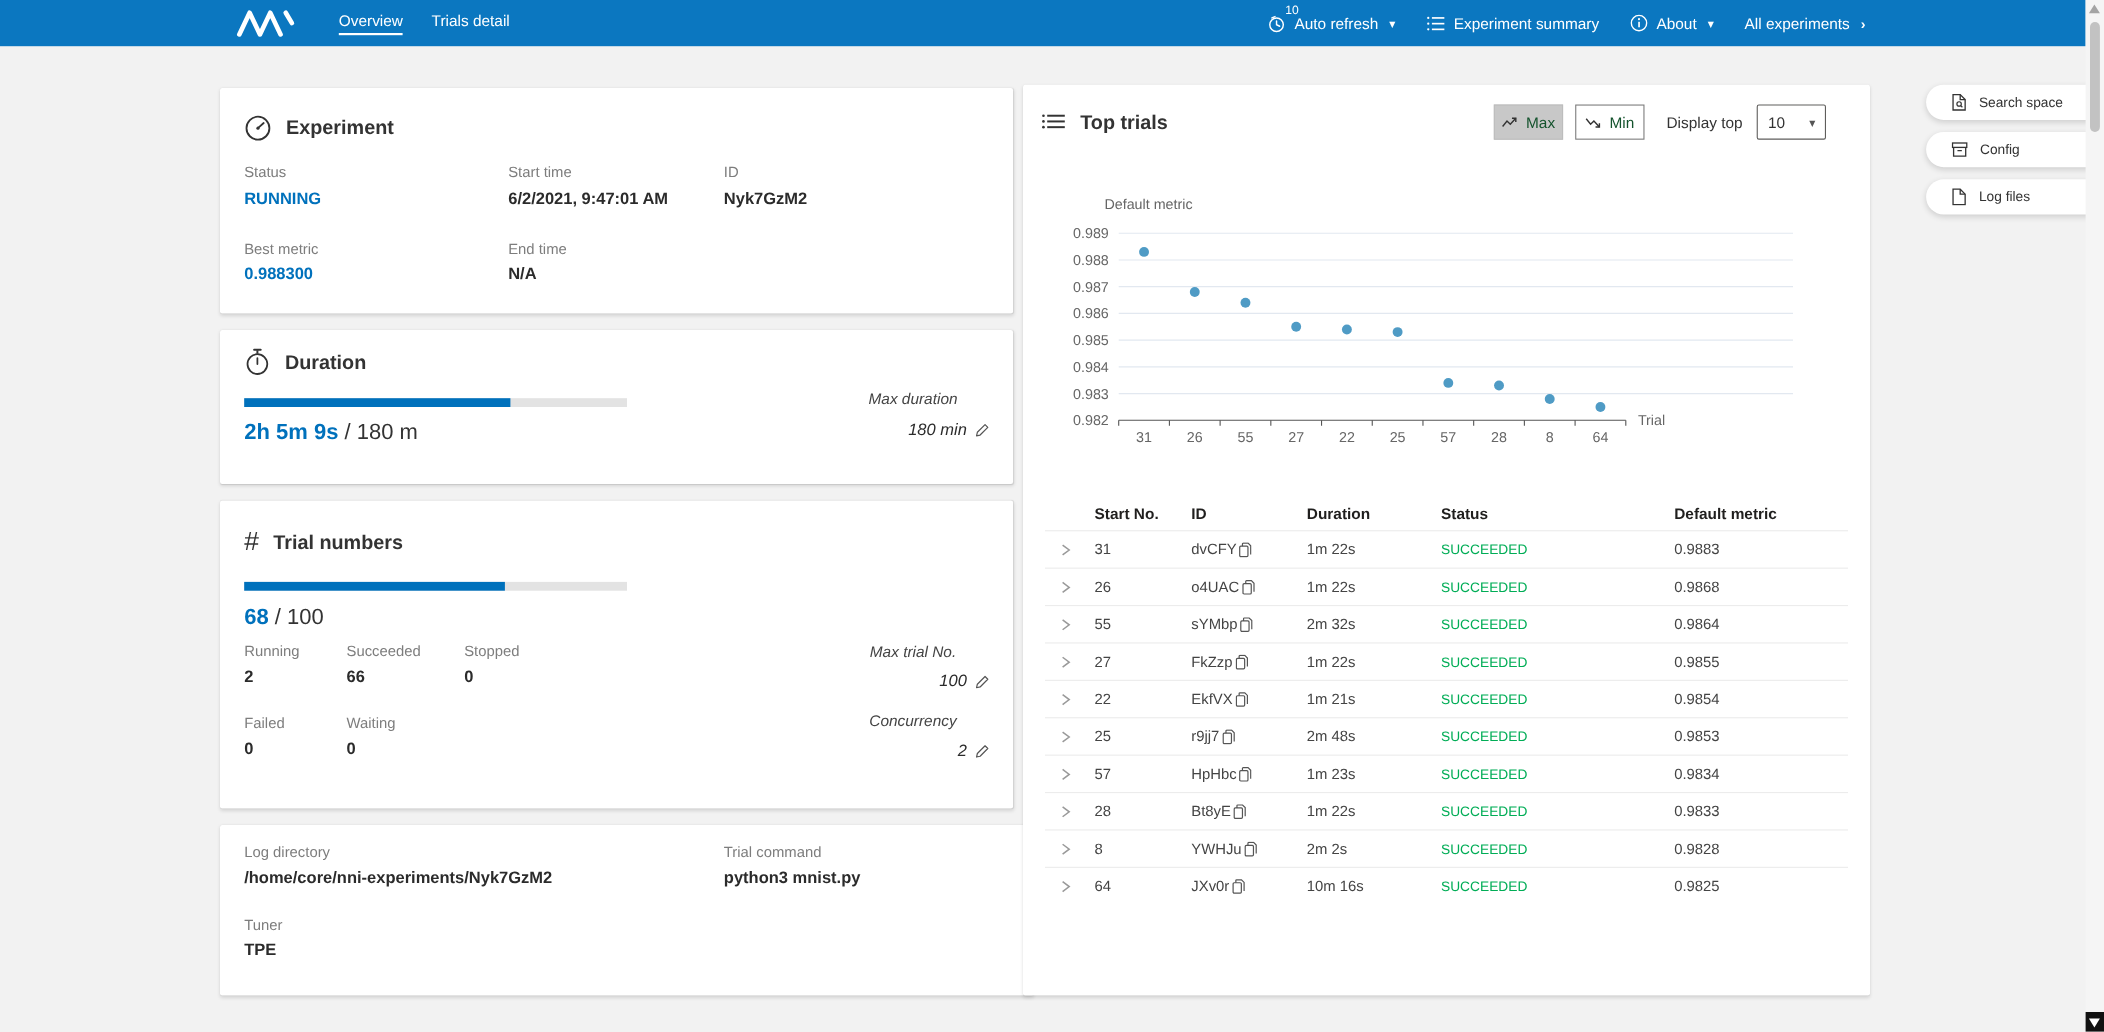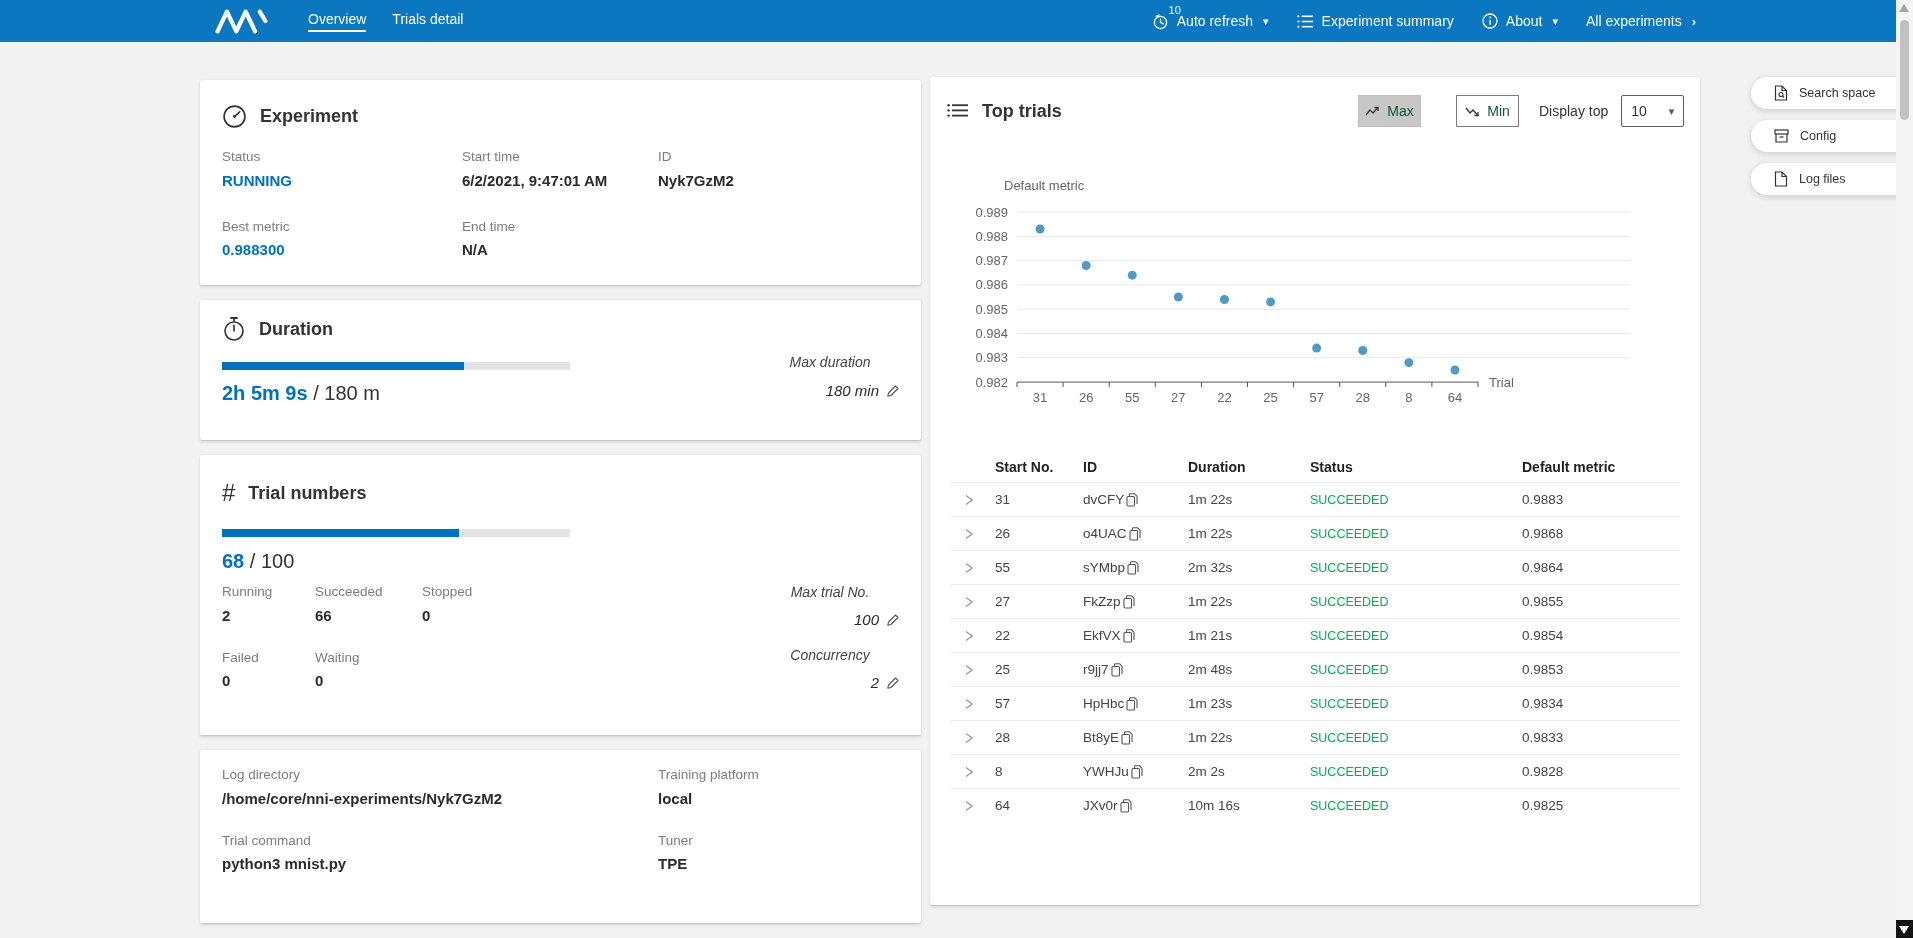--- a/index.html
+++ b/index.html
@@ -19,21 +19,21 @@
   .clock-badge{position:absolute;top:-9px;right:-12px;font-size:11px;color:#fff;}
   .chev-down{font-size:11px;margin-left:2px;}
   .chev-right{font-size:13px;font-weight:bold;margin-left:2px;}
 
   
   .card{position:absolute;background:#fff;border-radius:2px;
         box-shadow:0 1.6px 3.6px rgba(0,0,0,.12),0 .3px .9px rgba(0,0,0,.09);}
   #card-experiment{left:200px;top:80px;width:721px;height:205px;}
   #card-duration{left:200px;top:300px;width:721px;height:140px;}
   #card-trials{left:200px;top:455px;width:721px;height:280px;}
-  #card-config{left:200px;top:750px;width:721px;height:173px;}
+  #card-config{left:200px;top:750px;width:721px;height:155px;padding-left:19px;}
   #card-top{left:930px;top:77px;width:770px;height:828px;}
 
   .card-title{position:absolute;left:22px;display:flex;align-items:center;gap:13px;
               font-size:18px;font-weight:700;color:#333;}
   .f-label{font-size:13.5px;color:#7d7d7d;line-height:1;}
   .f-value{font-size:15px;color:#2b2b2b;line-height:1;margin-top:9px;font-weight:600;}
   .accent{color:#0071bc;}
 
   .exp-grid{position:absolute;left:22px;top:70px;display:grid;
             grid-template-columns:240px 196px 1fr;row-gap:32px;}
@@ -50,21 +50,21 @@
   .stat .f-value{font-weight:700;}
 
   .cfg-grid{position:absolute;left:22px;top:18px;display:grid;
             grid-template-columns:436px 1fr;row-gap:28px;width:660px;}
 
   
   .tt-controls{position:absolute;top:18px;left:428px;display:flex;align-items:center;}
   .btn{height:32px;width:63px;border:1px solid #7d7d7d;background:#fff;font-size:14px;color:#14532d;
        display:flex;align-items:center;justify-content:center;gap:7px;cursor:pointer;box-sizing:border-box;}
   .btn.selected{background:#c8c8c8;border-color:#bdbdbd;}
-  .btn + .btn{margin-left:35px;}
+  .btn + .btn{margin-left:11px;}
   .display-top{margin-left:20px;font-size:14px;color:#333;}
   .dropdown{margin-left:13px;width:63px;height:32px;border:1px solid #5f5e5c;border-radius:2px;
             display:flex;align-items:center;justify-content:space-between;padding:0 9px;
             font-size:14px;color:#333;box-sizing:border-box;cursor:pointer;background:#fff;}
   .dd-chev{font-size:11px;color:#555;}
 
   
   .trials-table{position:absolute;left:20px;right:20px;top:375px;font-size:13.5px;color:#444;}
   .t-head,.t-row{display:grid;grid-template-columns:38px 88px 110px 118px 210px 1fr;align-items:center;}
   .t-head{height:30px;font-size:14px;font-weight:700;color:#201f1e;}
@@ -262,24 +262,20 @@
       </svg>
     </div>
   </div>
 </div>
 
 <div class="card" id="card-config">
   <div class="cfg-grid">
     <div>
       <div class="f-label">Log directory</div>
       <div class="f-value">/home/core/nni-experiments/Nyk7GzM2</div>
-    </div>
-    <div>
-      <div class="f-label">Training platform</div>
-      <div class="f-value">local</div>
     </div>
     <div>
       <div class="f-label">Trial command</div>
       <div class="f-value">python3 mnist.py</div>
     </div>
     <div>
       <div class="f-label">Tuner</div>
       <div class="f-value">TPE</div>
     </div>
   </div>

